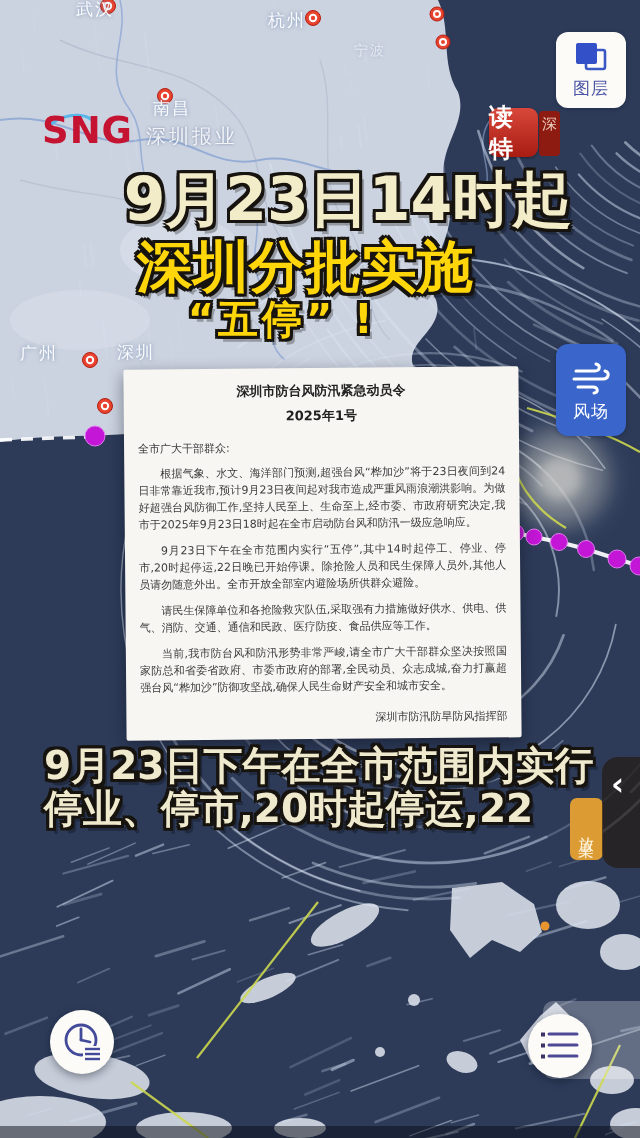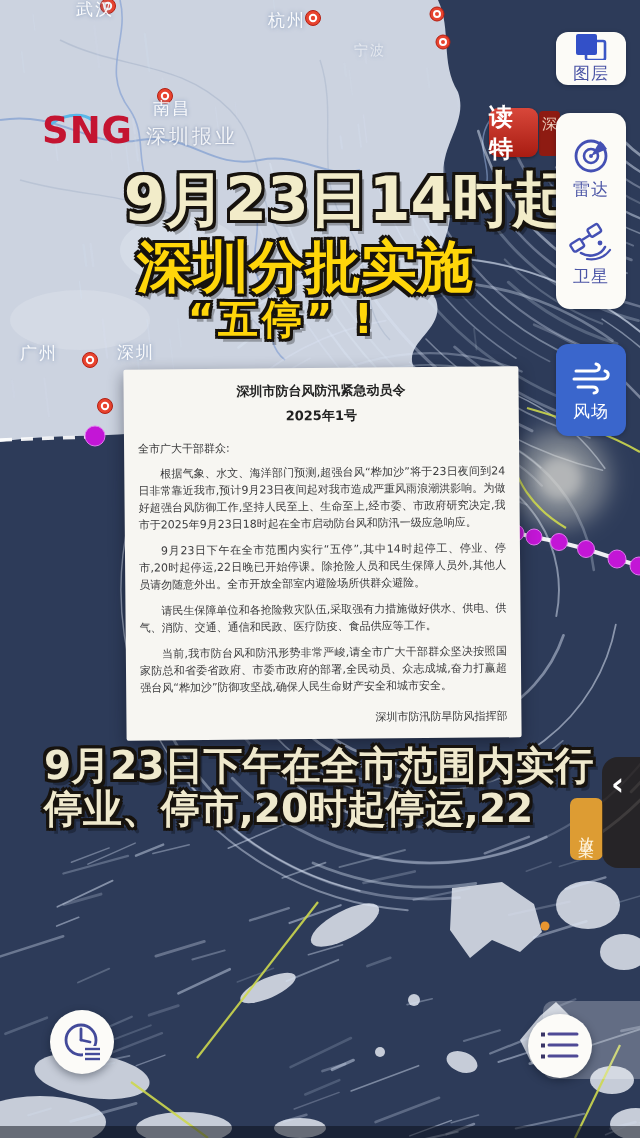--- a/index.html
+++ b/index.html
@@ -48,21 +48,21 @@
   .doc p{margin:9px 0 0 0;font-size:11px;line-height:17px;text-indent:2em;text-align:justify;}
   .doc .sig{margin-top:15px;font-size:11px;text-align:right;}
 
   
   .caption{left:44px;top:744px;z-index:3;}
   .caption div{font-size:39px;line-height:43px;color:#efe9cd;}
 
   
   .side-btn{left:556px;width:70px;z-index:6;border-radius:12px;display:flex;flex-direction:column;
     align-items:center;justify-content:center;box-shadow:0 1px 4px rgba(10,20,40,.35);}
-  .btn-layers{top:32px;height:53px;background:#fcfbf7;}
+  .btn-layers{top:32px;height:76px;background:#fcfbf7;}
   .btn-wind{top:344px;height:92px;background:#3a66cc;}
   .side-group{left:556px;top:113px;width:70px;height:196px;z-index:6;border-radius:14px;
     background:#fcfbf7;display:flex;flex-direction:column;align-items:center;
     justify-content:space-evenly;box-shadow:0 1px 4px rgba(10,20,40,.35);}
   .side-item{display:flex;flex-direction:column;align-items:center;}
   .side-label{font-size:17px;color:#4b55a6;margin-top:2px;letter-spacing:1px;}
   .side-label.on{color:#fff;}
 
   
   .pin-tab{left:570px;top:798px;width:33px;height:62px;z-index:5;background:#dd9c33;
@@ -438,42 +438,20 @@
   </div>
 
   <div class="abs side-btn btn-layers">
     <svg width="44" height="34">
       <rect x="17" y="9" width="19" height="19" rx="2" fill="none" stroke="#3b57c6" stroke-width="2.6"></rect>
       <rect x="7" y="2" width="21" height="21" rx="2" fill="#3350c8"></rect>
     </svg>
     <span class="side-label">图层</span>
   </div>
 
-  <div class="abs side-group">
-    <div class="side-item">
-      <svg width="42" height="42">
-        <circle cx="21" cy="22" r="15" fill="none" stroke="#4450b4" stroke-width="2.8"></circle>
-        <circle cx="21" cy="22" r="7" fill="none" stroke="#4450b4" stroke-width="2.6"></circle>
-        <path d="M21 22 L30 7 A18 18 0 0 1 37 15 Z" fill="#4450b4"></path>
-        <circle cx="21" cy="22" r="2" fill="#4450b4"></circle>
-      </svg>
-      <span class="side-label">雷达</span>
-    </div>
-    <div class="side-item">
-      <svg width="44" height="42">
-        <rect x="2" y="20" width="12" height="9" rx="2" transform="rotate(-32 8 24)" fill="none" stroke="#4450b4" stroke-width="2.4"></rect>
-        <rect x="19" y="5" width="12" height="9" rx="2" transform="rotate(-32 25 9)" fill="none" stroke="#4450b4" stroke-width="2.4"></rect>
-        <line x1="13" y1="19" x2="21" y2="14" stroke="#4450b4" stroke-width="2.4"></line>
-        <path d="M12 32 A16 14 0 0 0 36 26" fill="none" stroke="#4450b4" stroke-width="2.6" stroke-linecap="round"></path>
-        <path d="M18 38 A22 20 0 0 0 41 29" fill="none" stroke="#4450b4" stroke-width="2.2" stroke-linecap="round"></path>
-        <circle cx="31" cy="22" r="2.4" fill="#4450b4"></circle>
-      </svg>
-      <span class="side-label">卫星</span>
-    </div>
-  </div>
 
   <div class="abs side-btn btn-wind">
     <svg width="44" height="40" fill="none" stroke="#fff" stroke-width="3" stroke-linecap="round">
       <path d="M7 13 H26 C31 13 32 7 27 6"></path>
       <path d="M5 21 H34 C40 21 41 14 36 13"></path>
       <path d="M9 29 H24 C29 29 30 35 25 35"></path>
     </svg>
     <span class="side-label on">风场</span>
   </div>
 

